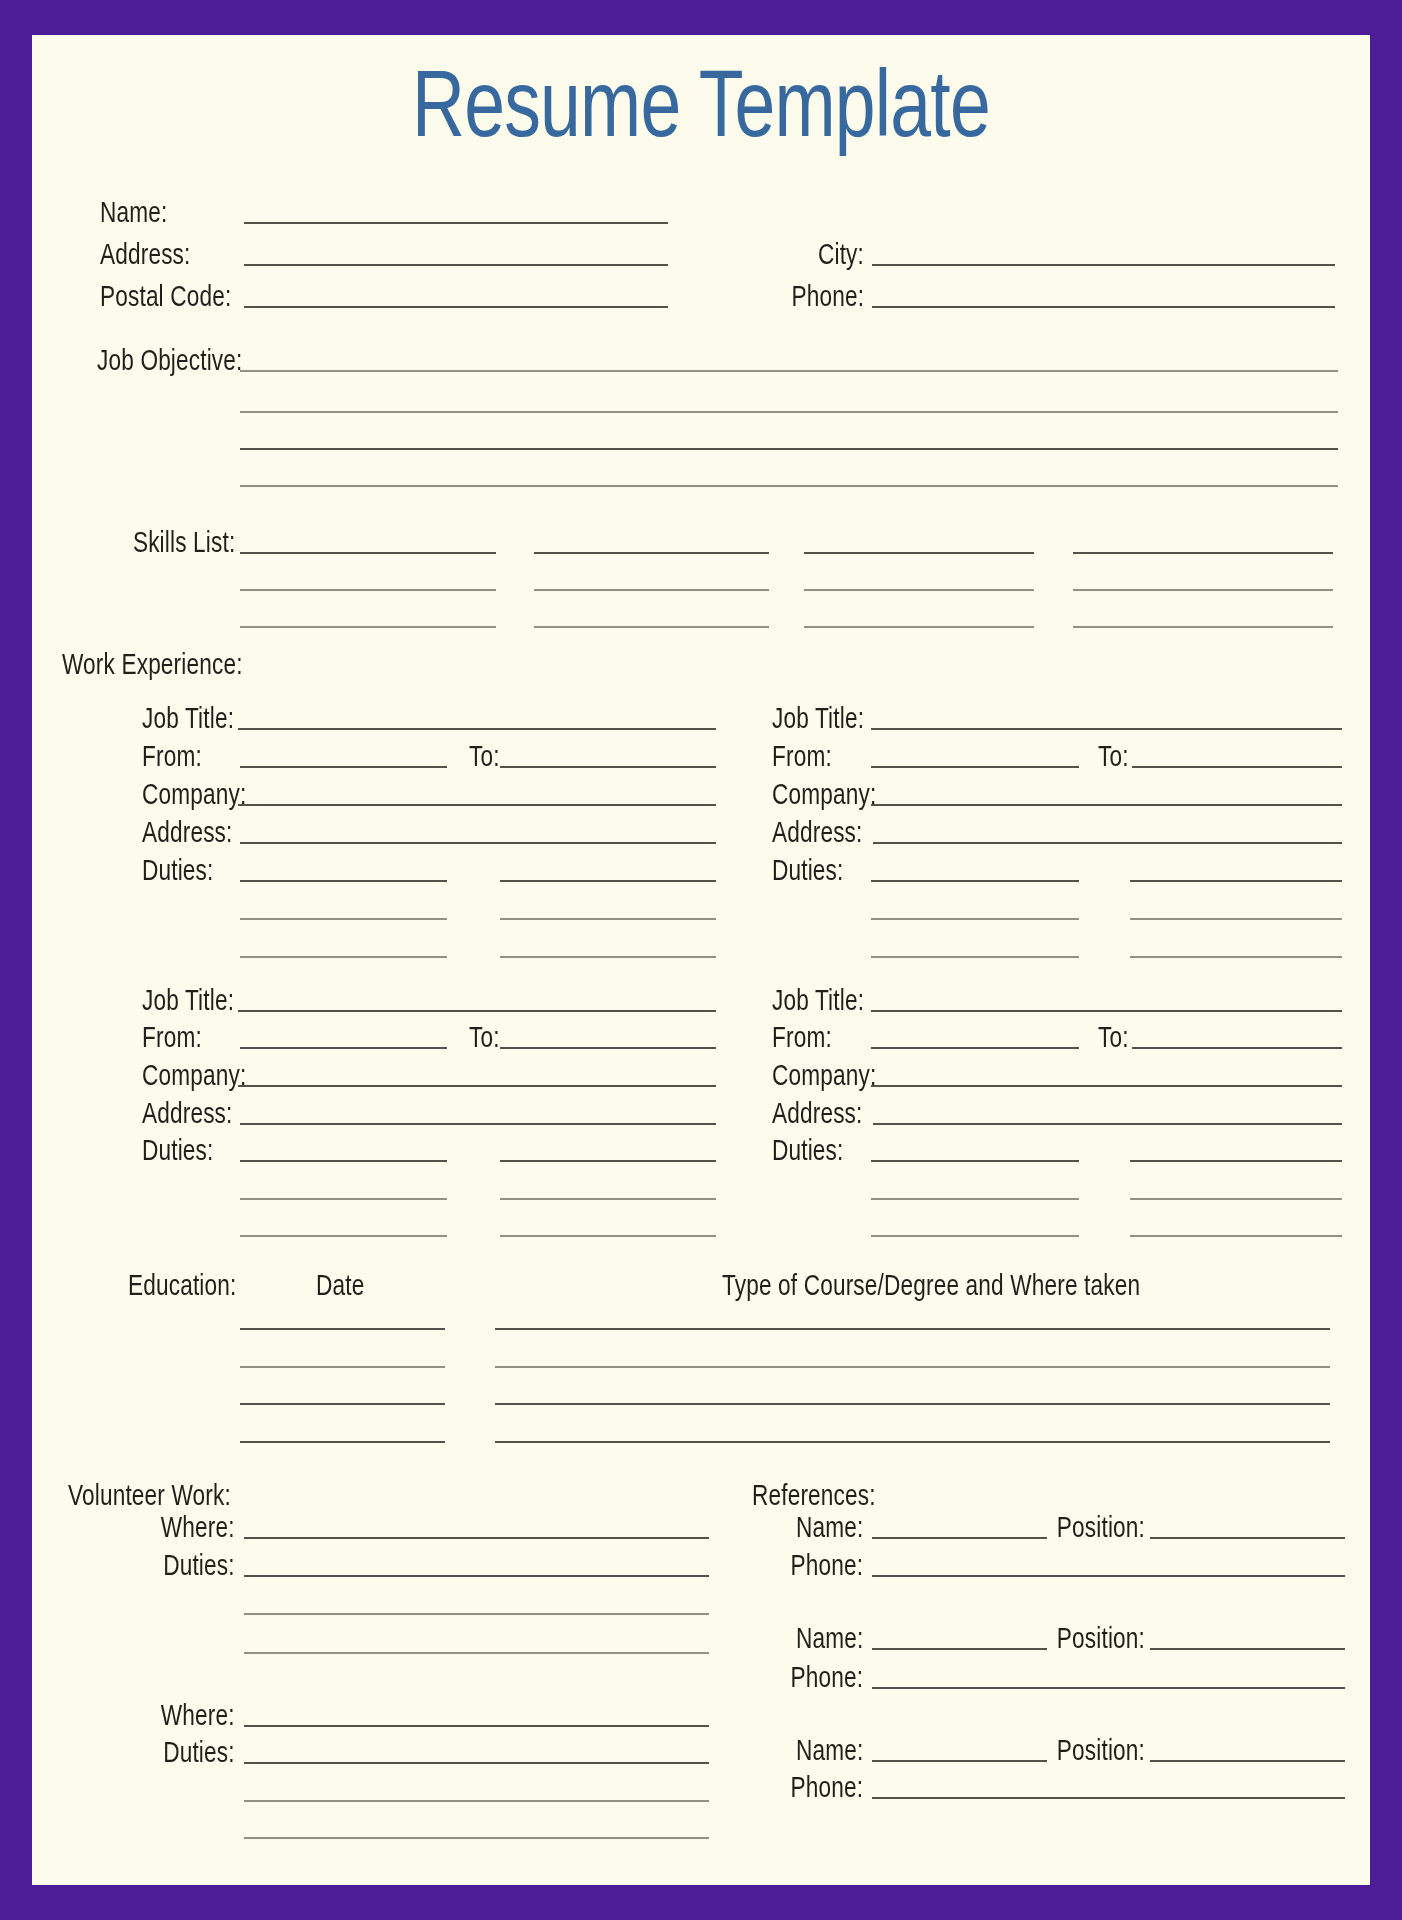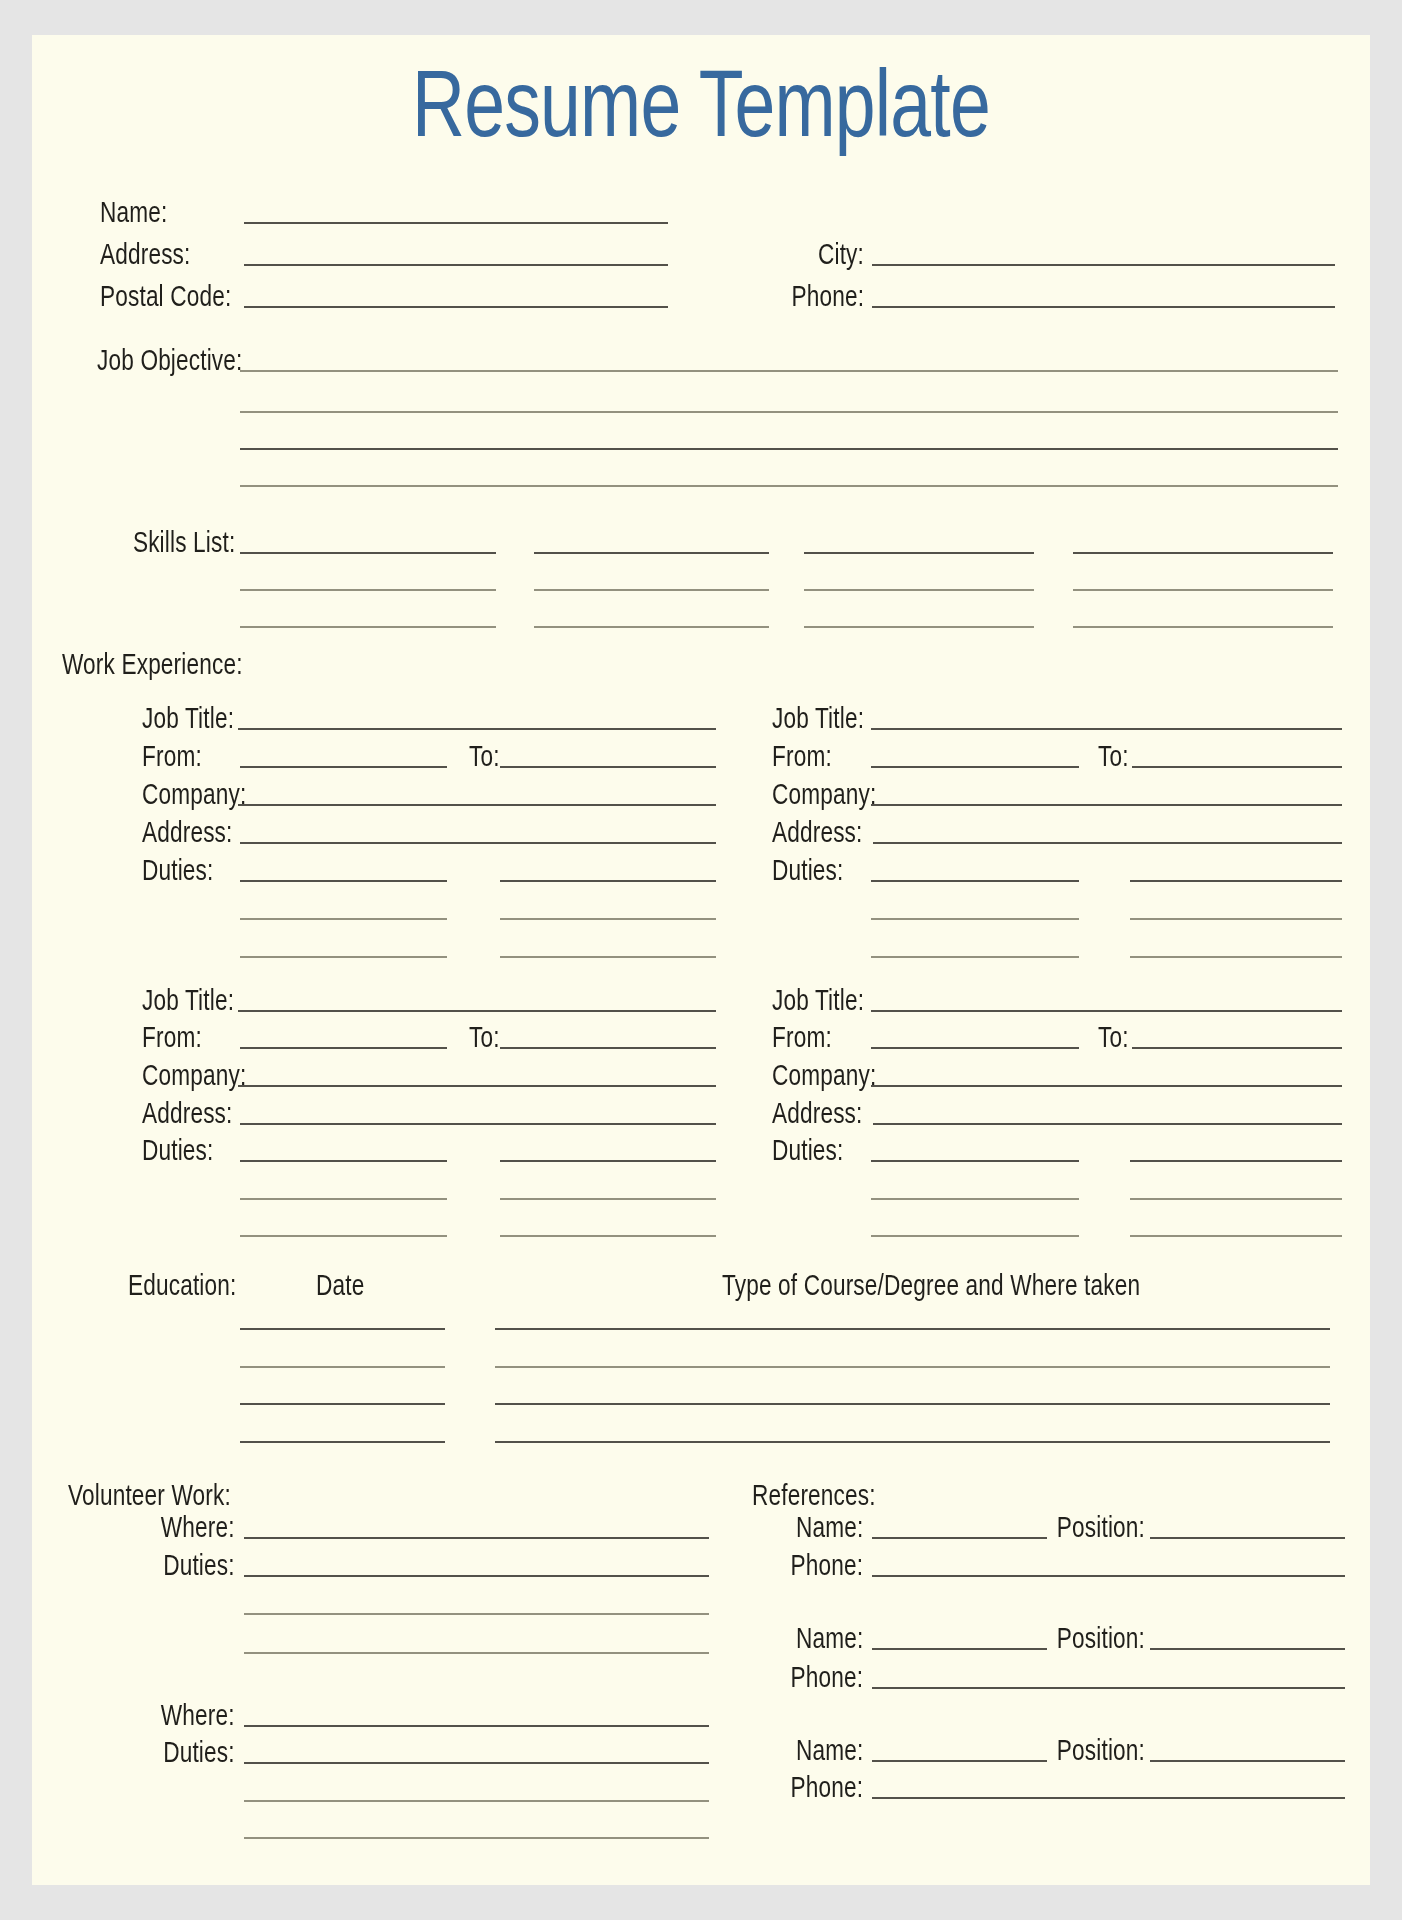--- a/index.html
+++ b/index.html
@@ -35,21 +35,21 @@
   .lbl.r{transform-origin:100% 100%;}
   .ln{
     position:absolute;height:0;
     border-bottom:2px solid #53514A;
   }
   .ln.lt{border-bottom-color:#93917F;}
 </style>
 </head>
 <body>
 
-<div id="canvas" style="background: #e5e5e5;">
+<div id="canvas" style="background: #4c1d95;">
   <div class="page" style="background: rgb(253, 252, 236);">
 
     <div class="title" style="color: rgb(55, 105, 158);">Resume Template</div>
 
     <span class="lbl" style="left: 68px; top: 163px; color: rgb(32, 31, 27);">Name:</span>
     <div class="ln" style="left: 212px; top: 187px; width: 424px; border-bottom-color: rgb(83, 81, 74);"></div>
 
     <span class="lbl" style="left: 68px; top: 205px; color: rgb(32, 31, 27);">Address:</span>
     <div class="ln" style="left: 212px; top: 229px; width: 424px; border-bottom-color: rgb(83, 81, 74);"></div>
 

